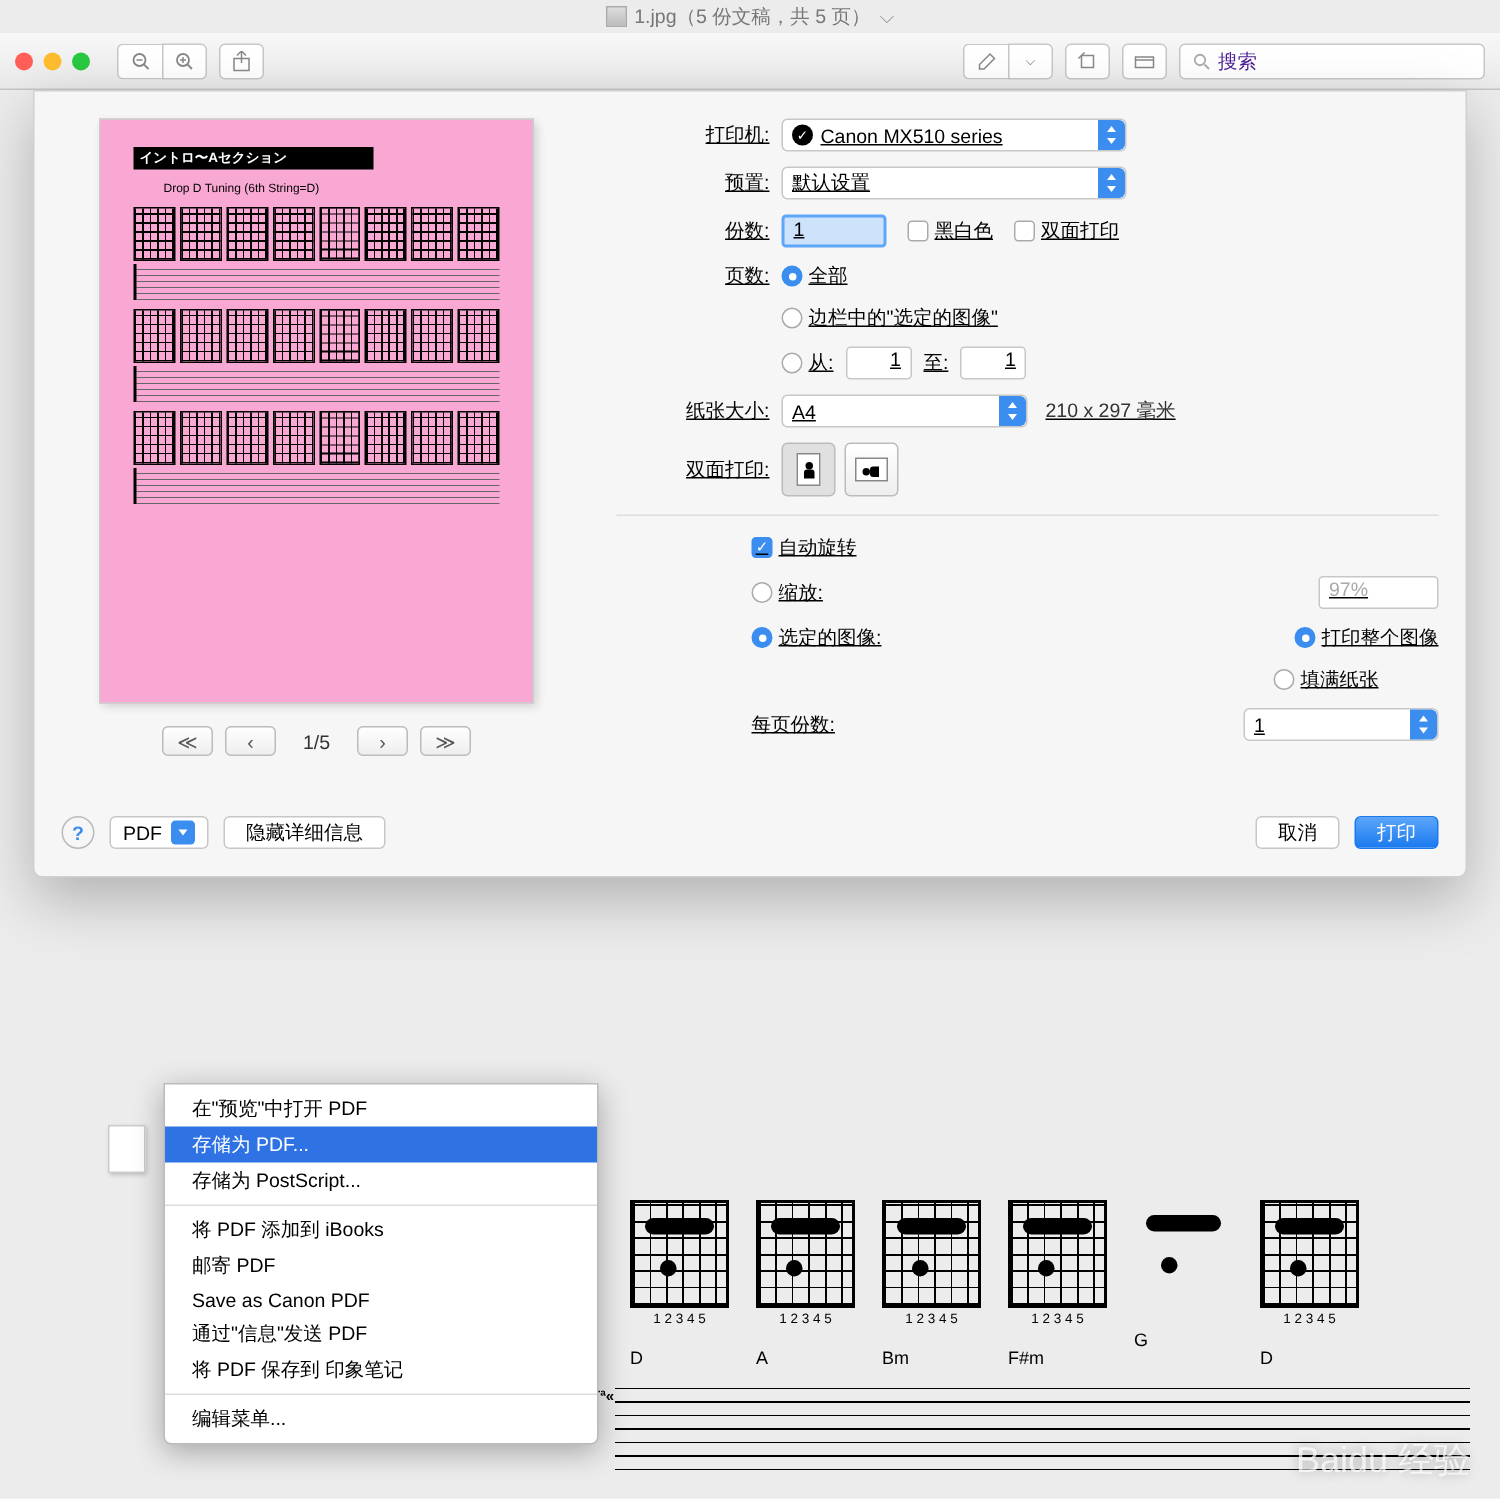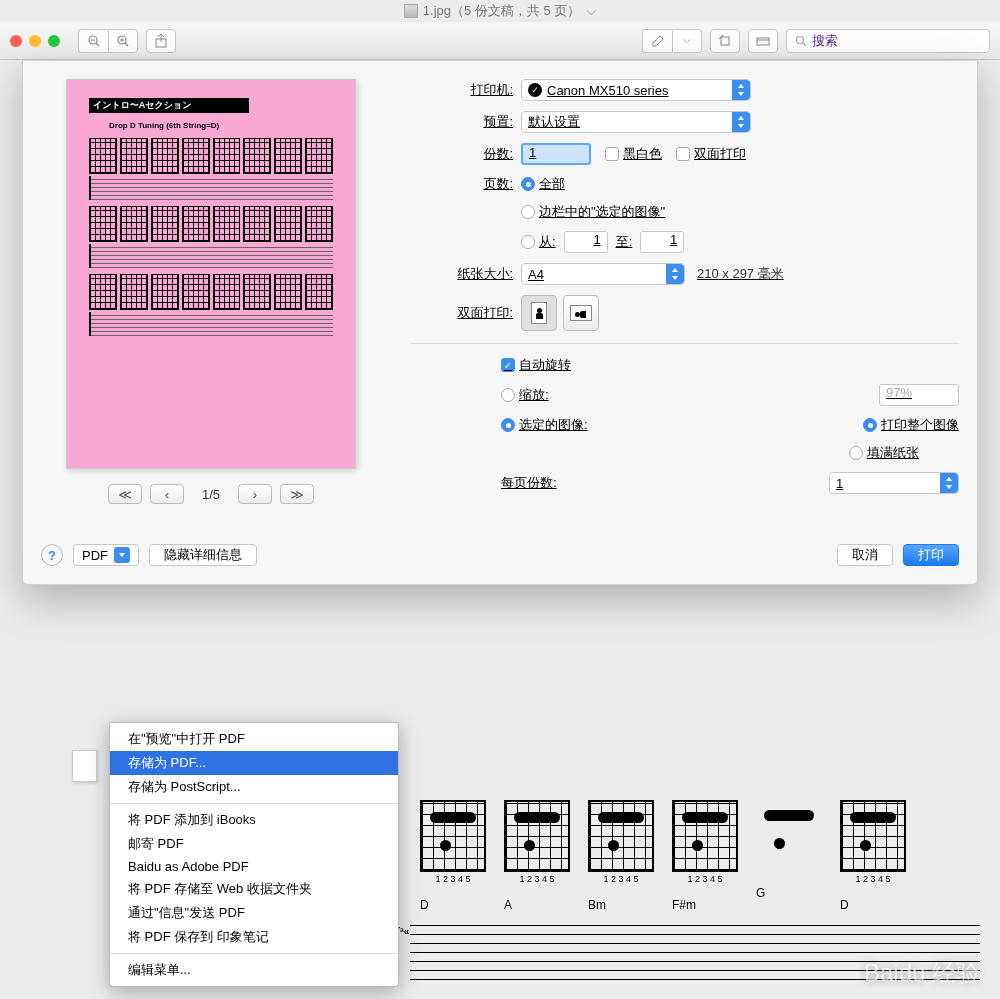--- a/index.html
+++ b/index.html
@@ -16,21 +16,21 @@
 .tgroup .tbtn:first-child { border-radius: 4px 0 0 4px; border-right: none; }
 .tgroup .tbtn:last-child { border-radius: 0 4px 4px 0; }
 .spacer { flex: 1; }
 .search { width: 204px; height: 24px; border: 1px solid #c7c7c7; border-radius: 4px; background: #fff; display: flex; align-items: center; padding: 0 8px; color: #4c1d95; gap: 5px; }
 
 .dialog { position: absolute; top: 60px; left: 22px; right: 22px; background: #f6f6f6; border: 1px solid #d0d0d0; border-radius: 0 0 6px 6px; box-shadow: 0 15px 40px rgba(0,0,0,0.25); padding: 18px; }
 .dialog-body { display: flex; gap: 30px; }
 .preview-col { width: 340px; }
 .preview-page { width: 290px; height: 390px; background: #f9a8d4; border: 1px solid #ccc; box-shadow: 2px 2px 6px rgba(0,0,0,0.15); margin: 0 auto; padding: 18px 22px; font-size: 8px; color: #000; }
 .jp-title { background: #000; color: #fff; padding: 1px 4px; font-weight: bold; font-size: 9px; display: inline-block; width: 160px; }
-.tuning { font-size: 8px; margin: 8px 0; font-weight: bold; padding-left: 20px; }
+.tuning { font-size: 8px; margin: 8px 0; font-weight: normal; padding-left: 20px; }
 .chord-row { display: flex; gap: 3px; margin: 6px 0 2px; }
 .chord { width: 30px; height: 36px; background: repeating-linear-gradient(0deg,#000 0 1px,transparent 1px 6px), repeating-linear-gradient(90deg,#000 0 1px,transparent 1px 5px); border: 1px solid #000; }
 .tab-line { height: 24px; background: repeating-linear-gradient(0deg,#666 0 1px,transparent 1px 4px); border-left: 2px solid #000; margin-bottom: 4px; }
 .nav-row { display: flex; align-items: center; justify-content: center; gap: 8px; margin-top: 15px; }
 .nav-btn { width: 34px; height: 20px; border: 1px solid #bbb; border-radius: 4px; background: linear-gradient(#fff,#eee); display: flex; align-items: center; justify-content: center; color: #555; }
 .page-ind { margin: 0 10px; color: #333; }
 
 .settings-col { flex: 1; }
 .srow { display: flex; align-items: center; margin-bottom: 10px; text-decoration: underline; }
 .slabel { width: 110px; text-align: right; padding-right: 8px; color: #000; }
@@ -361,19 +361,18 @@
   </div>
 </div>
 
 <div class="pdf-menu">
   <div class="mi">在"预览"中打开 PDF</div>
   <div class="mi sel">存储为 PDF...</div>
   <div class="mi">存储为 PostScript...</div>
   <div class="msep"></div>
   <div class="mi">将 PDF 添加到 iBooks</div>
   <div class="mi">邮寄 PDF</div>
-  <div class="mi">Baidu as Adobe PDF</div>
-  <div class="mi">将 PDF 存储至 Web 收据文件夹</div>
+  <div class="mi">Save as Canon PDF</div>
   <div class="mi">通过"信息"发送 PDF</div>
   <div class="mi">将 PDF 保存到 印象笔记</div>
   <div class="msep"></div>
   <div class="mi">编辑菜单...</div>
 </div>
 
 </body></html>

